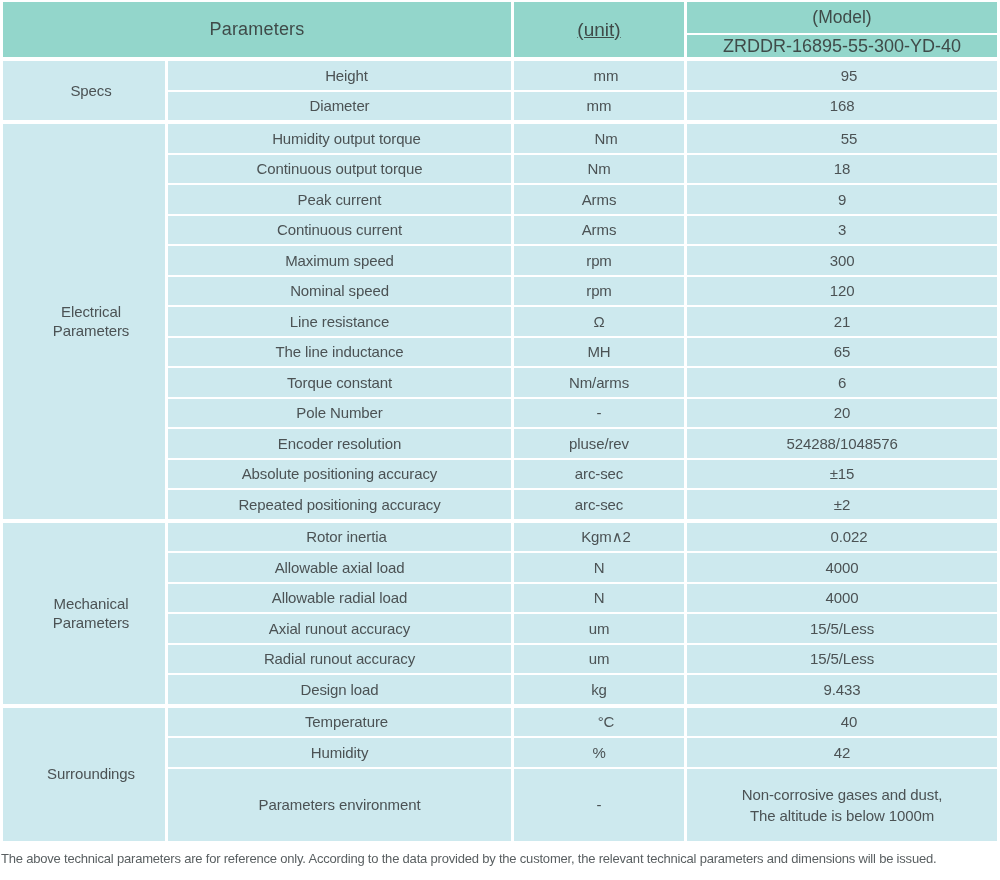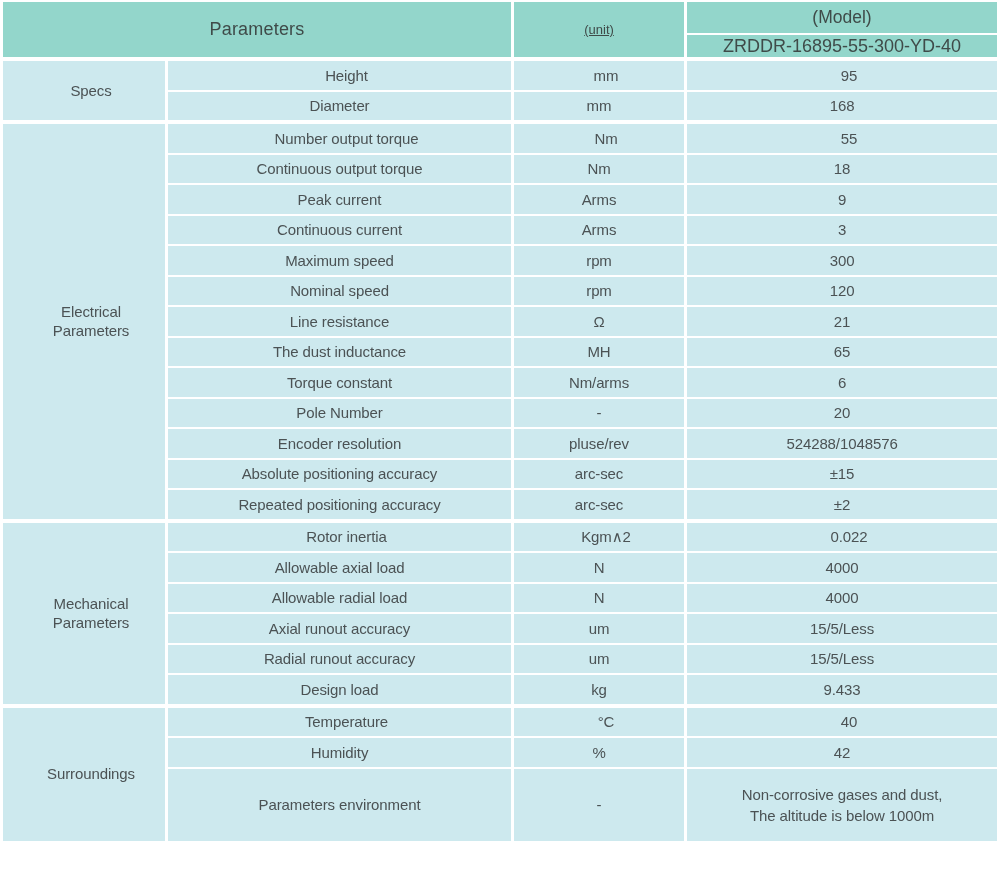--- a/index.html
+++ b/index.html
@@ -33,21 +33,21 @@
     vertical-align: middle;
     font-weight: 400;
     overflow: hidden;
   }
   
   thead th {
     background: #93d6cb;
     color: #3f4b49;
   }
   th.parameters-hd { font-size: 18px; letter-spacing: 0.2px; }
-  th.unit-hd       { font-size: 13px; text-decoration: underline; }
+  th.unit-hd       { font-size: 19px; text-decoration: underline; }
   th.model-hd      { font-size: 17.5px; height: 31px; }
   th.model-value   { font-size: 18px; height: 22px; }
   
   tbody td {
     background: #cde9ee;
     color: #4b5254;
     font-size: 15px;
     height: 28.5px;
     letter-spacing: -0.1px;
   }
@@ -103,21 +103,21 @@
           <td class="value">95</td>
         </tr>
         <tr>
           <td class="param">Diameter</td>
           <td class="unit">mm</td>
           <td class="value">168</td>
         </tr>
         <tr class="group-start">
           <td class="category" rowspan="13">Electrical
 Parameters</td>
-          <td class="param">Number output torque</td>
+          <td class="param">Humidity output torque</td>
           <td class="unit">Nm</td>
           <td class="value">55</td>
         </tr>
         <tr>
           <td class="param">Continuous output torque</td>
           <td class="unit">Nm</td>
           <td class="value">18</td>
         </tr>
         <tr>
           <td class="param">Peak current</td>
@@ -138,21 +138,21 @@
           <td class="param">Nominal speed</td>
           <td class="unit">rpm</td>
           <td class="value">120</td>
         </tr>
         <tr>
           <td class="param">Line resistance</td>
           <td class="unit">Ω</td>
           <td class="value">21</td>
         </tr>
         <tr>
-          <td class="param">The dust inductance</td>
+          <td class="param">The line inductance</td>
           <td class="unit">MH</td>
           <td class="value">65</td>
         </tr>
         <tr>
           <td class="param">Torque constant</td>
           <td class="unit">Nm/arms</td>
           <td class="value">6</td>
         </tr>
         <tr>
           <td class="param">Pole Number</td>
@@ -219,13 +219,14 @@
         </tr>
         <tr class="tall">
           <td class="param">Parameters environment</td>
           <td class="unit">-</td>
           <td class="value">Non-corrosive gases and dust,
 The altitude is below 1000m</td>
         </tr>
       </tbody>
   </table>
 
+  <div class="footer-note">The above technical parameters are for reference only. According to the data provided by the customer, the relevant technical parameters and dimensions will be issued.</div>
 </div>
 
 </body></html>

